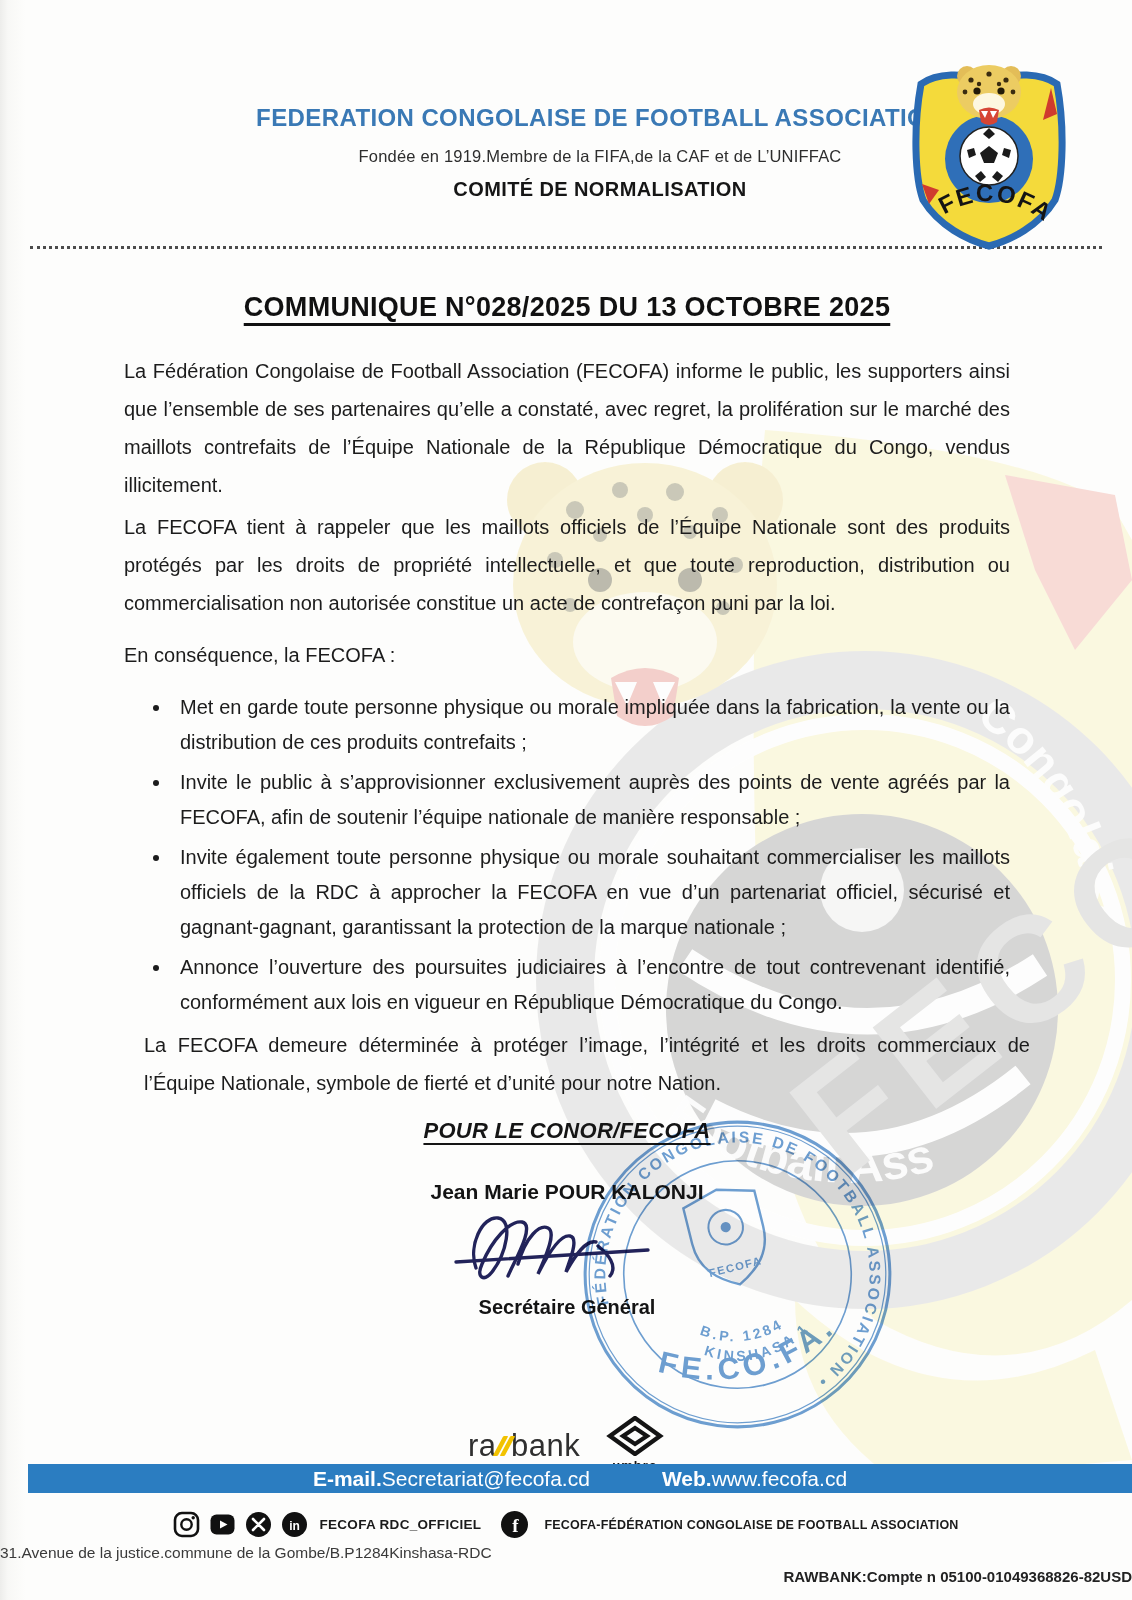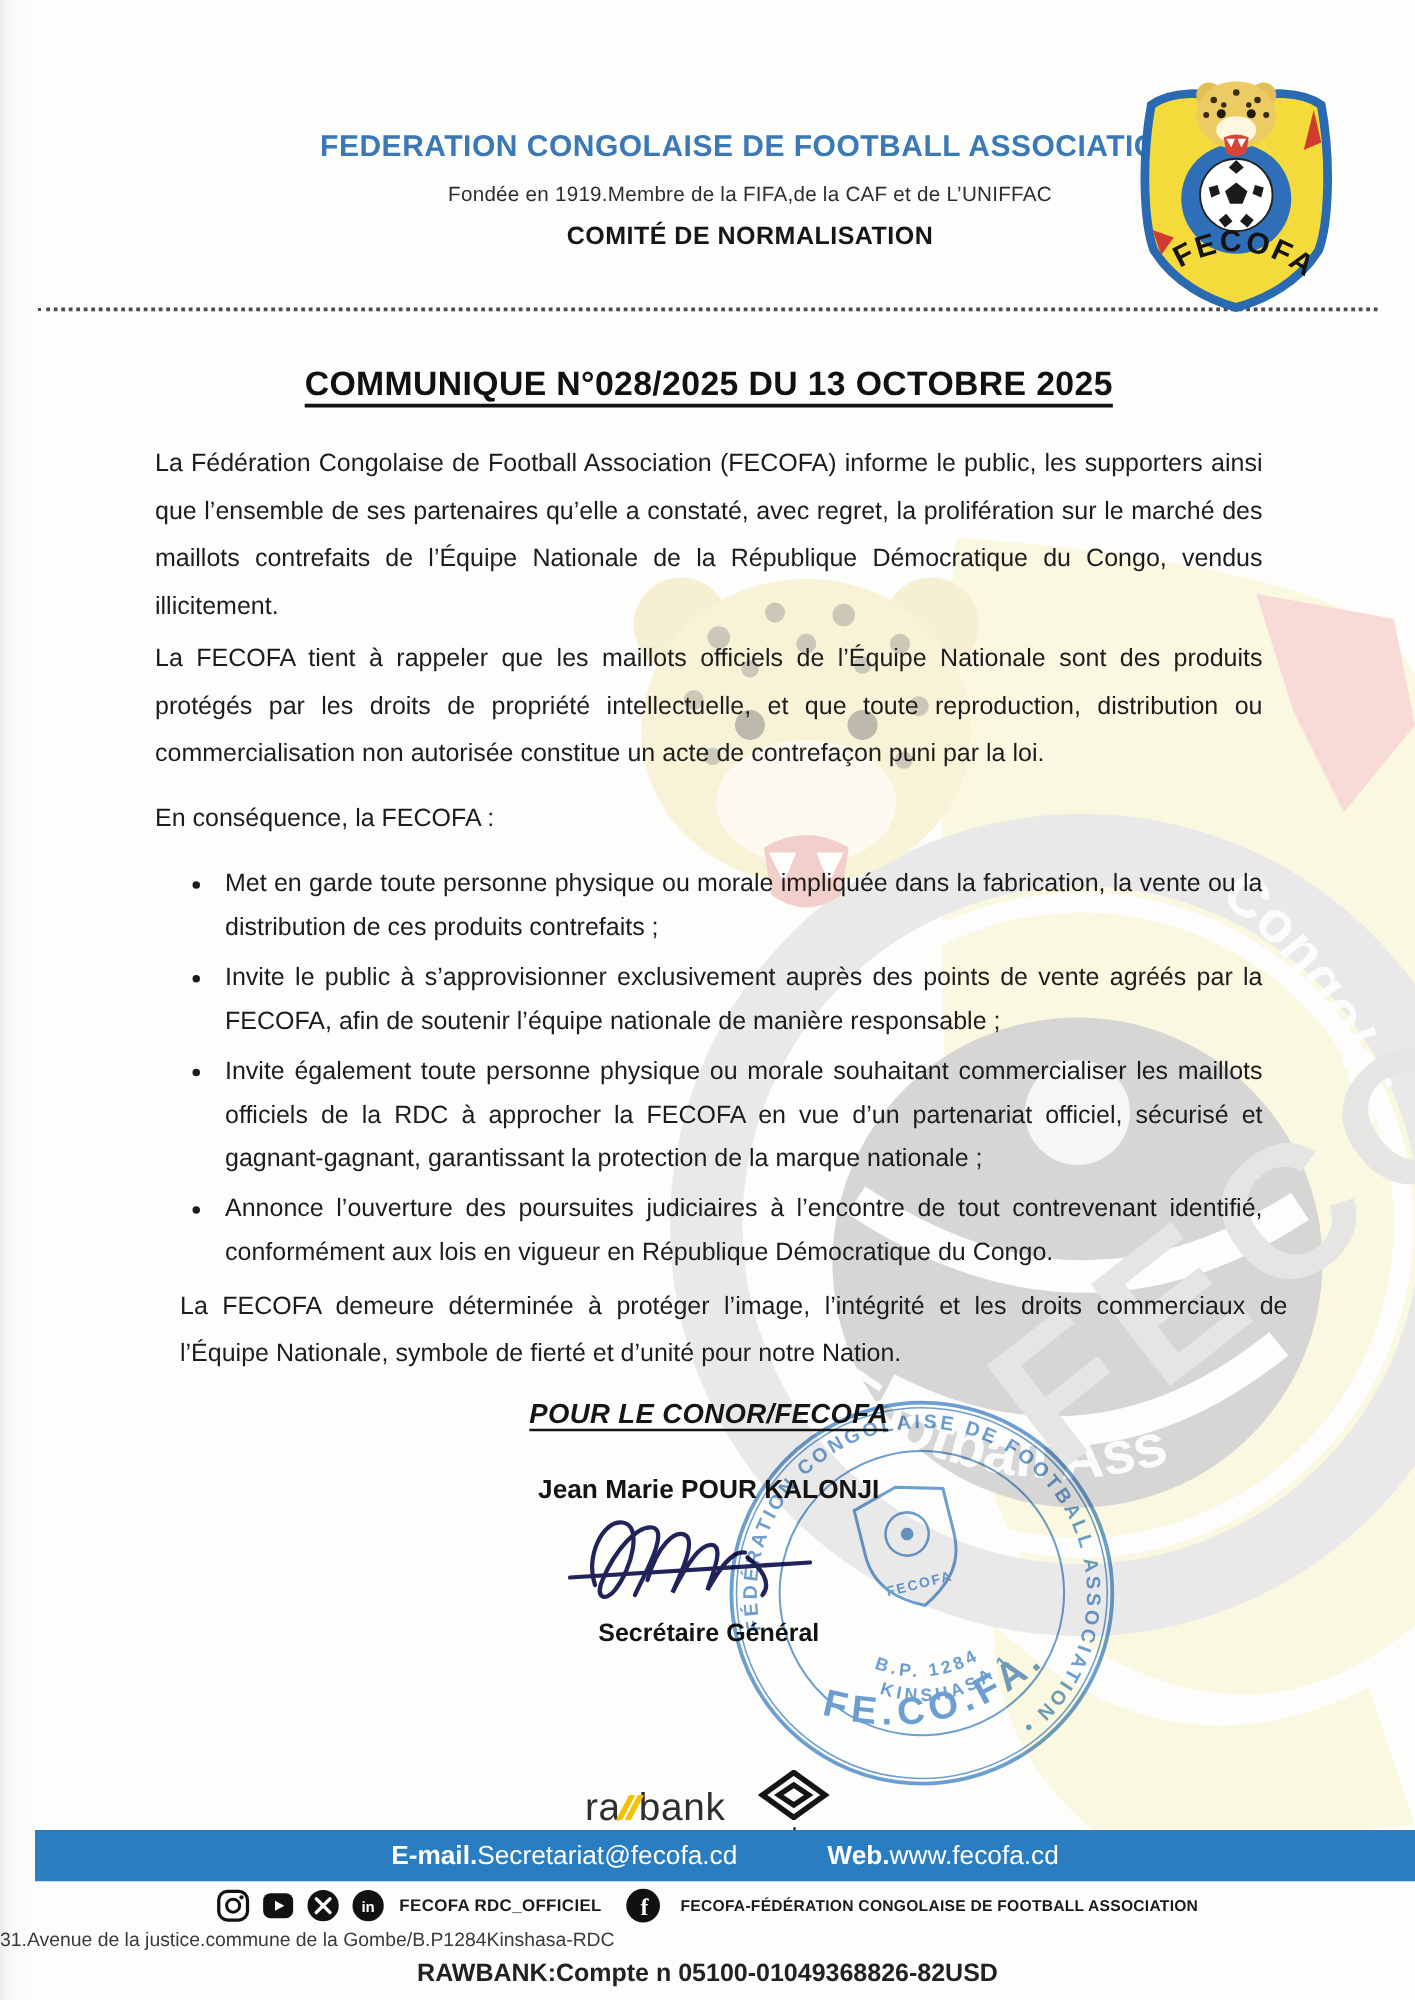--- a/index.html
+++ b/index.html
@@ -34,27 +34,27 @@
   .sig-name{left:124px;top:1180px;width:886px;text-align:center;font-size:21px;font-weight:700;color:#141414;z-index:2;}
   .sig-svg{left:448px;top:1206px;z-index:2;}
   .sig-role{left:124px;top:1296px;width:886px;text-align:center;font-size:20px;font-weight:700;color:#141414;z-index:2;}
   .stamp{left:575px;top:1112px;width:325px;height:325px;z-index:5;opacity:.82;mix-blend-mode:multiply;}
   
   .rawbank{left:468px;top:1428px;z-index:3;font-size:31px;color:#2f2f2f;letter-spacing:.5px;display:flex;align-items:center;}
   .rawbank .sl{display:inline-block;width:5px;height:20px;background:#f2c200;transform:skewX(-28deg);margin:0 1.5px;border-radius:1px;}
   .rawbank .sl+.sl{margin-left:0;}
   .umbro{left:606px;top:1416px;z-index:3;text-align:center;}
   .umbro .ulabel{font-size:13px;font-weight:700;color:#111;letter-spacing:1px;margin-top:-2px;}
-  .barblue{left:28px;top:1464px;width:1104px;height:41px;background:#2b7dc1;z-index:3;display:flex;align-items:center;justify-content:center;gap:72px;color:#fff;font-size:21px;}
+  .barblue{left:28px;top:1464px;width:1104px;height:29px;background:#2b7dc1;z-index:3;display:flex;align-items:center;justify-content:center;gap:72px;color:#fff;font-size:21px;}
   .barblue b{font-weight:700;}
   .socialrow{left:0;top:1510px;width:1132px;display:flex;justify-content:center;align-items:center;gap:9px;z-index:3;}
   .socialrow .handle{font-size:13.5px;font-weight:700;color:#1a1a1a;letter-spacing:.3px;margin:0 10px 0 2px;}
   .socialrow .fbname{font-size:12.5px;font-weight:700;color:#1a1a1a;letter-spacing:.2px;margin-left:6px;}
   .addr{left:0;top:1544px;width:1132px;text-align:left;font-size:15.5px;color:#3a3a3a;font-weight:500;z-index:3;}
-  .bank{left:0;top:1568px;width:1132px;text-align:center;font-size:20px;color:#222;font-weight:700;z-index:3;}
+  .bank{left:0;top:1568px;width:1132px;text-align:right;font-size:15px;color:#222;font-weight:700;z-index:3;}
   
   .wm{left:415px;top:420px;width:717px;height:1060px;z-index:1;opacity:.45;pointer-events:none;}
 </style>
 </head>
 <body>
 
 <div class="page">
 
   <svg class="abs wm" viewBox="0 0 717 1060">
     <g>

